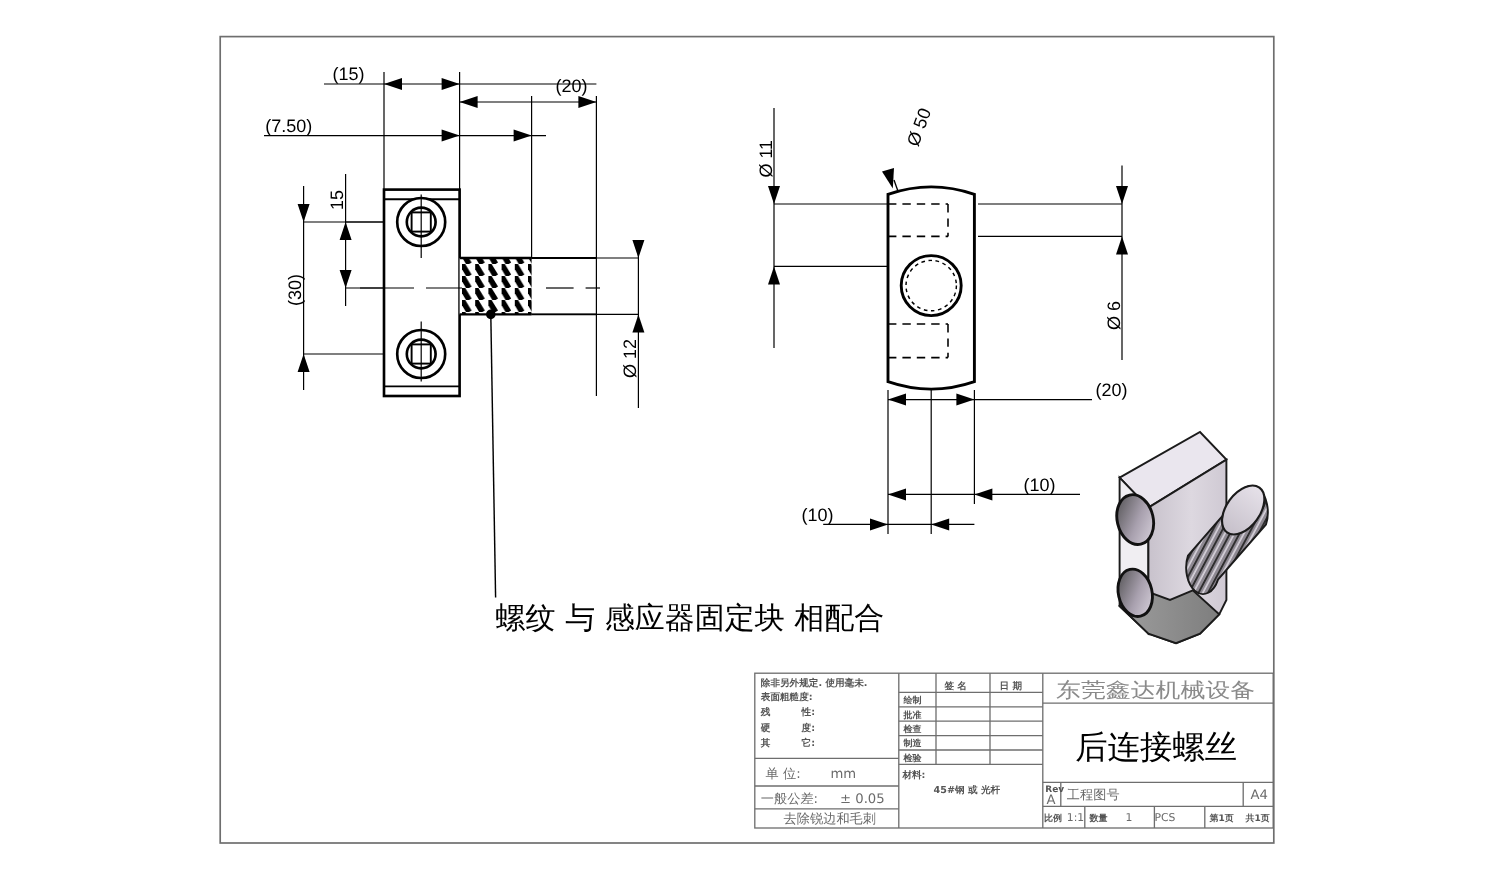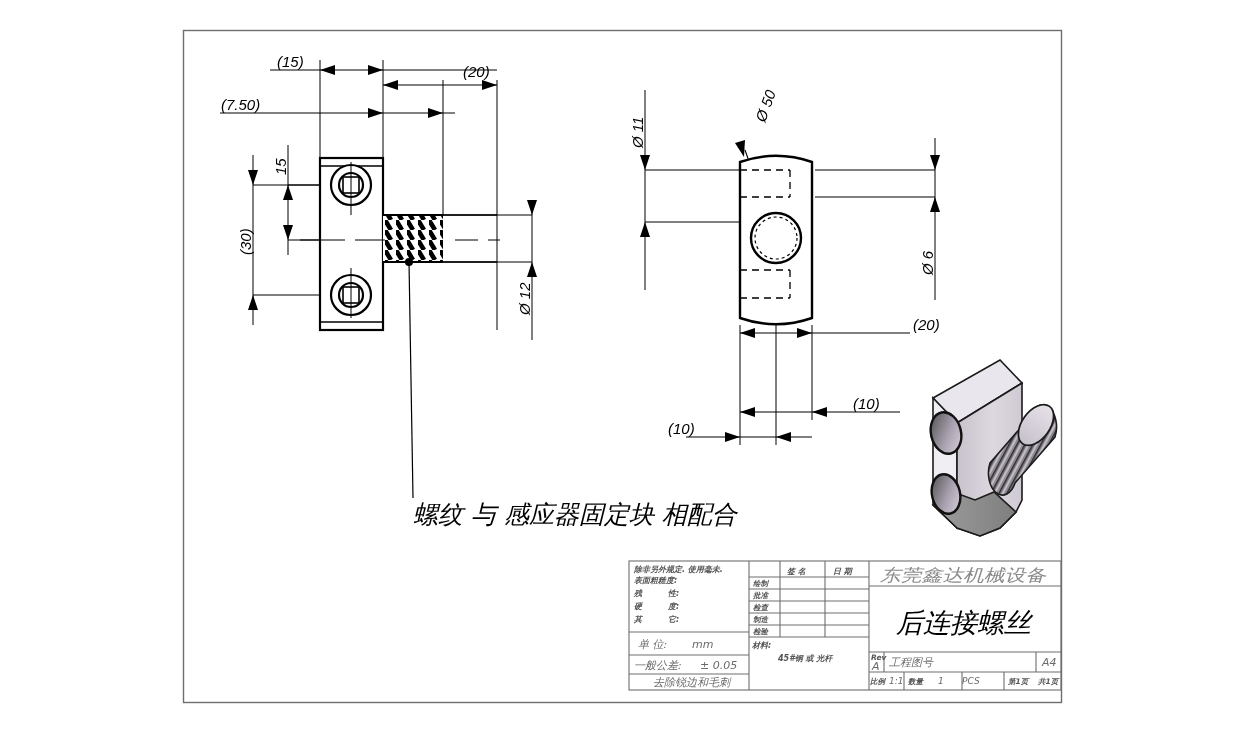--- a/index.html
+++ b/index.html
@@ -1,21 +1,21 @@
 <!DOCTYPE html>
 <html><head>
 <meta charset="utf-8">
 <style>
   html,body{margin:0;padding:0;background:#ffffff;}
   body{
     width:1247px;height:733px;
     font-family:"Liberation Sans","DejaVu Sans",sans-serif;
     color:#000;overflow:hidden;position:relative;
   }
-  #sheet{position:absolute;left:0;top:0;width:1247px;height:733px;font-style:italic;}
+  #sheet{position:absolute;left:0;top:0;width:1247px;height:733px;}
   svg{display:block;}
   .dimtxt{font-family:"Liberation Sans",sans-serif;font-size:15px;fill:#000;}
   .tb-small{font-family:"DejaVu Sans",sans-serif;font-size:7.5px;fill:#555;font-weight:bold;}
   .tb-small2{font-family:"DejaVu Sans",sans-serif;font-size:8px;fill:#555;font-weight:bold;}
   .tb-grey{font-family:"DejaVu Sans",sans-serif;font-size:9px;fill:#6a6a6a;}
   .tb-mid{font-family:"DejaVu Sans",sans-serif;font-size:11px;fill:#6a6a6a;}
   .tb-co{font-family:"DejaVu Sans",sans-serif;font-size:17px;fill:#8a8a8a;}
   .tb-title{font-family:"DejaVu Sans",sans-serif;font-size:27px;fill:#000;}
   .note{font-family:"DejaVu Sans",sans-serif;font-size:25px;fill:#000;}
 </style>

